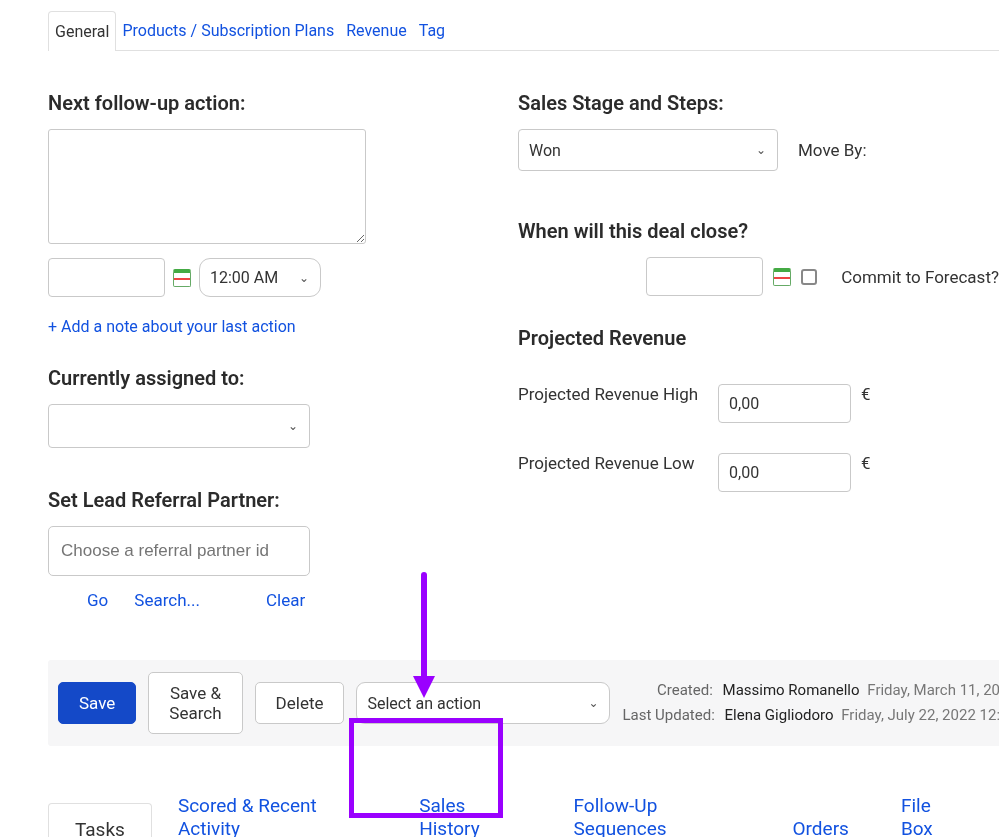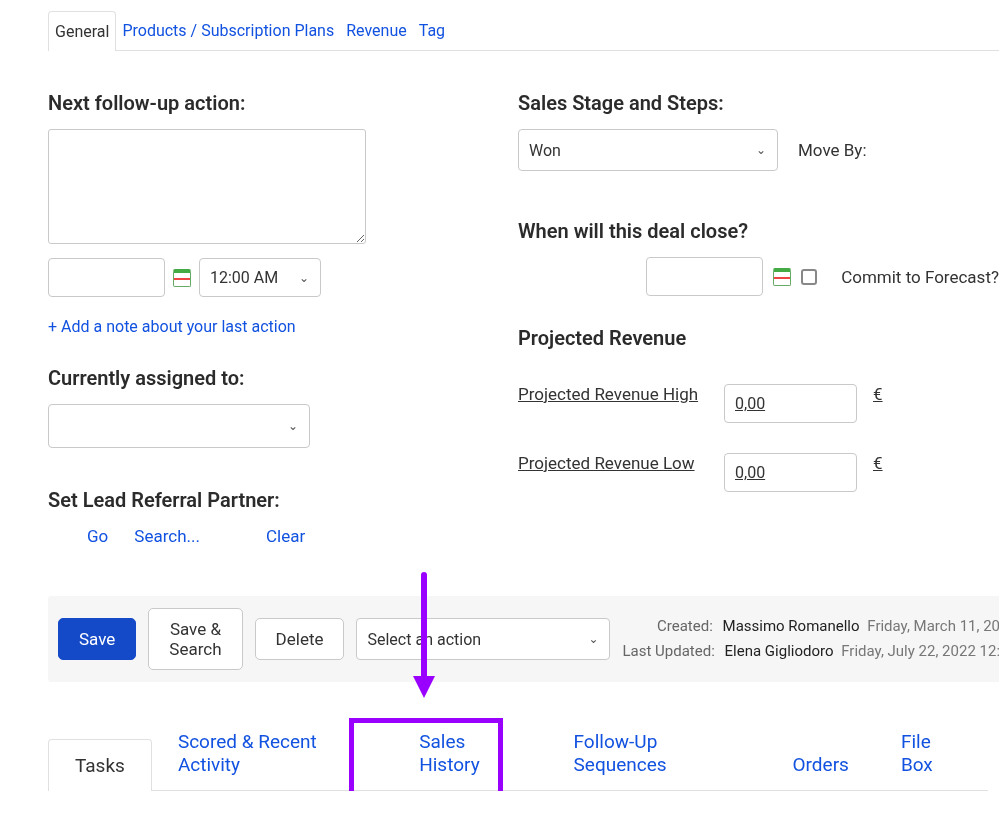--- a/index.html
+++ b/index.html
@@ -95,21 +95,21 @@
   .stage-select { width: 260px; }
   .moveby { font-size: 17px; color: #333; margin-left: 12px; }
   .close-block { margin-top: 48px; }
   .close-row { display: flex; align-items: center; gap: 10px; margin-top: 14px; justify-content: flex-end; }
   .checkbox-sq {
     width: 16px; height: 16px; border: 2px solid #888; border-radius: 3px;
     display: inline-block; cursor: pointer;
   }
   .commit-label { font-size: 17px; color: #333; margin-left: 14px;}
   .proj-block { margin-top: 30px; }
-  .proj-row { display: flex; align-items: center; gap: 16px; margin-top: 10px; text-decoration: underline;}
+  .proj-row { display: flex; align-items: center; gap: 10px; margin-top: 10px;}
   .proj-row .proj-lbl { font-size: 17px; color: #333; min-width: 190px; }
   .num-input { width: 133px; margin-top: 20px; }
   .currency { font-size: 17px; color: #333; }
   
   .action-bar {
     background: #f6f6f7; border-radius: 3px 0 0 3px;
     padding: 12px 0 12px 10px; margin-top: 30px;
     display: flex; align-items: center; gap: 12px;
     width: 951px;
   }
@@ -174,40 +174,41 @@
 
   <div class="main-grid">
 
     <div>
       <div class="section-label">Next follow-up action:</div>
       <textarea class="notes" style=""></textarea>
       <div class="row">
         <input class="text-input small" value="" style="">
         <span class="cal-icon"></span>
         <span class="sel-wrap">
-          <select class="sel" style="width:122px;">
+          <select class="sel" style="width:122px;border-radius:11px;">
             <option>12:00 AM</option>
           </select>
           <span class="chev">⌄</span>
         </span>
       </div>
       <div class="add-note link">+ Add a note about your last action</div>
 
       <div class="assigned-block">
         <div class="section-label">Currently assigned to:</div>
         <span class="sel-wrap">
           <select class="sel" style="width:262px; height:44px;">
             <option></option>
           </select>
           <span class="chev">⌄</span>
         </span>
       </div>
 
       <div class="referral-block">
         <div class="section-label">Set Lead Referral Partner:</div>
+        <input class="referral-input" placeholder="Choose a referral partner id" style="">
         <div class="referral-links">
           <span class="link">Go</span>
           <span class="link">Search...</span>
           <span class="link" style="margin-left:40px;">Clear</span>
         </div>
       </div>
     </div>
 
     <div>
       <div class="section-label">Sales Stage and Steps:</div>
@@ -245,21 +246,21 @@
         </div>
       </div>
     </div>
   </div>
 
   <div class="action-bar">
     <button class="btn primary">Save</button>
     <button class="btn">Save &amp; Search</button>
     <button class="btn">Delete</button>
     <span class="sel-wrap">
-      <select class="sel action-select" style="height:42px;">
+      <select class="sel action-select" style="height:42px;border-radius:9px;">
         <option>Select an action</option>
       </select>
       <span class="chev">⌄</span>
     </span>
     <div class="meta">
       <div class="meta-row">
         <span class="meta-label">Created:</span>
         <span class="meta-name">Massimo Romanello</span>
         <span class="meta-date">Friday, March 11, 2022</span>
       </div>

